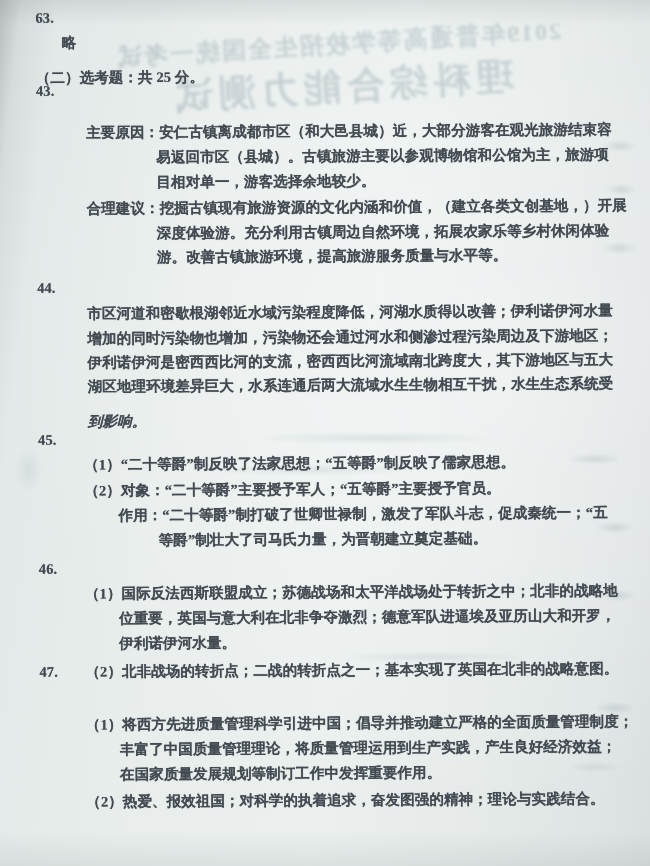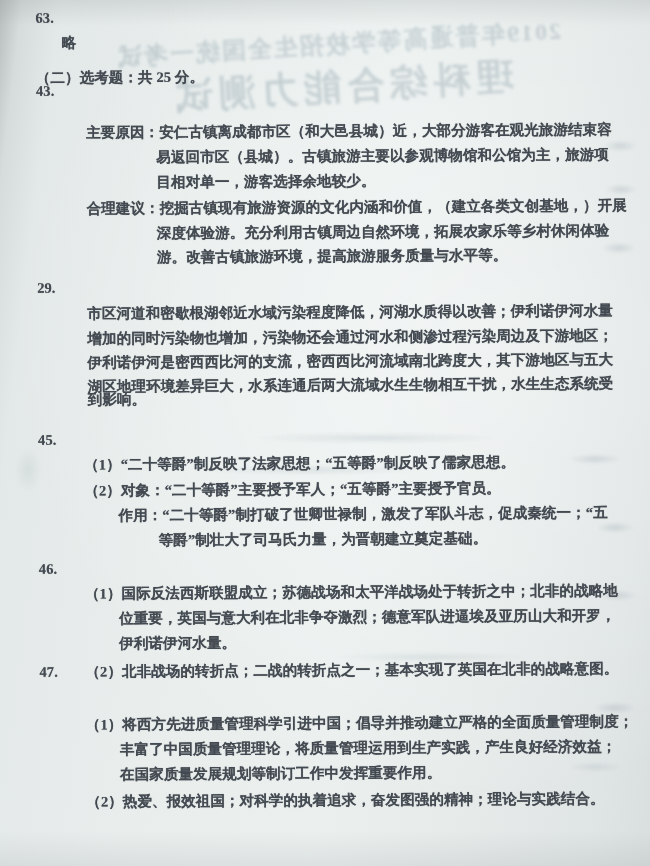--- a/index.html
+++ b/index.html
@@ -84,26 +84,26 @@
     <div class="ln xn" style="top:66px;">（二）选考题：共 25 分。</div>
 
     <div class="ln xn" style="top:79px;">43.</div>
     <div class="ln xa" style="top:121px;">主要原因：安仁古镇离成都市区（和大邑县城）近，大部分游客在观光旅游结束容</div>
     <div class="ln xb" style="top:146px;">易返回市区（县城）。古镇旅游主要以参观博物馆和公馆为主，旅游项</div>
     <div class="ln xb" style="top:171px;">目相对单一，游客选择余地较少。</div>
     <div class="ln xa" style="top:197px;">合理建议：挖掘古镇现有旅游资源的文化内涵和价值，（建立各类文创基地，）开展</div>
     <div class="ln xb" style="top:222px;">深度体验游。充分利用古镇周边自然环境，拓展农家乐等乡村休闲体验</div>
     <div class="ln xb" style="top:246px;">游。改善古镇旅游环境，提高旅游服务质量与水平等。</div>
 
-    <div class="ln xn" style="top:276px;">29.</div>
+    <div class="ln xn" style="top:276px;">44.</div>
     <div class="ln xa" style="top:302px;">市区河道和密歇根湖邻近水域污染程度降低，河湖水质得以改善；伊利诺伊河水量</div>
     <div class="ln xa" style="top:327px;">增加的同时污染物也增加，污染物还会通过河水和侧渗过程污染周边及下游地区；</div>
     <div class="ln xa" style="top:351px;">伊利诺伊河是密西西比河的支流，密西西比河流域南北跨度大，其下游地区与五大</div>
     <div class="ln xa" style="top:375px;">湖区地理环境差异巨大，水系连通后两大流域水生生物相互干扰，水生生态系统受</div>
-    <div class="ln xa" style="top:388px;">到影响。</div>
+    <div class="ln xa" style="top:410px;font-style:italic;">到影响。</div>
 
     <div class="ln xn" style="top:428px;">45.</div>
     <div class="ln xc" style="top:453px;">（1）“二十等爵”制反映了法家思想；“五等爵”制反映了儒家思想。</div>
     <div class="ln xc" style="top:479px;">（2）对象：“二十等爵”主要授予军人；“五等爵”主要授予官员。</div>
     <div class="ln xd" style="top:504px;">作用：“二十等爵”制打破了世卿世禄制，激发了军队斗志，促成秦统一；“五</div>
     <div class="ln xb" style="top:529px;">等爵”制壮大了司马氏力量，为晋朝建立奠定基础。</div>
 
     <div class="ln xn" style="top:557px;">46.</div>
     <div class="ln xc" style="top:582px;">（1）国际反法西斯联盟成立；苏德战场和太平洋战场处于转折之中；北非的战略地</div>
     <div class="ln xd" style="top:607px;">位重要，英国与意大利在北非争夺激烈；德意军队进逼埃及亚历山大和开罗，</div>

